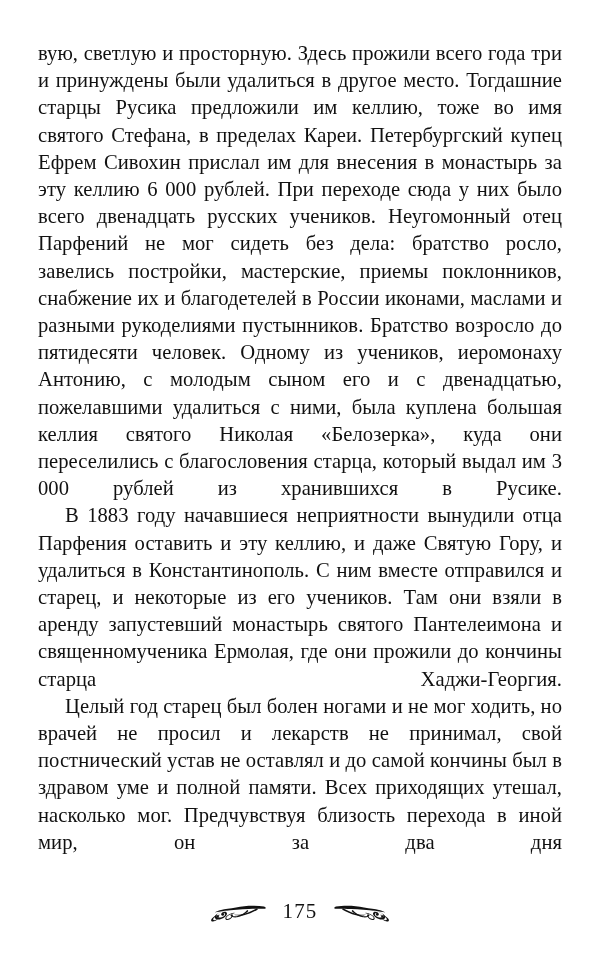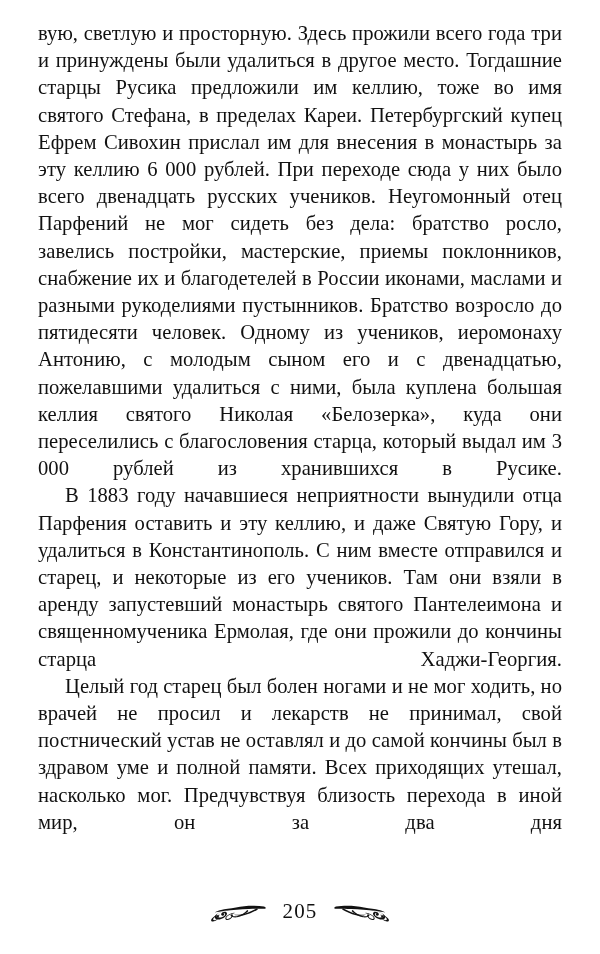--- a/index.html
+++ b/index.html
@@ -12,21 +12,21 @@
     width: 600px;
     height: 954px;
     background: #ffffff;
     overflow: hidden;
     font-family: "Liberation Serif", "DejaVu Serif", serif;
     color: #000000;
   }
   .textblock {
     position: absolute;
     left: 38px;
-    top: 20px;
+    top: 40px;
     width: 524px;
   }
   .para {
     margin: 0;
     text-align: justify;
     text-align-last: left;
     font-size: 20.6px;
     line-height: 27.2px;
     letter-spacing: 0.05px;
     word-spacing: 0px;
@@ -90,21 +90,21 @@
           <path d="M112 13 C96 11, 74 11, 56 15 C44 17, 34 18, 26 20 C20 21.5, 16 23, 14 25 C18 24, 26 22.5, 34 21.5 C48 19.8, 66 18.5, 82 18 C94 17.6, 106 17.4, 114 17.6 C115.3 17.6, 115.8 16.4, 115.2 15.2 C114.7 14.1, 113.6 13.2, 112 13 Z"></path>
           <path d="M96 17.4 C90 20.5, 82 24.5, 74 27 C66 29.5, 58 30.5, 52 29 C56 31.5, 64 32.2, 72 30.4 C82 28.2, 92 23.4, 99 19.4 C100 18.8, 99.6 17.4, 98.4 17.2 C97.7 17.1, 96.8 17.1, 96 17.4 Z"></path>
           <path d="M78 20.5 C74 25, 68 29.5, 61 31.5 C54.5 33.4, 48.5 32.6, 45 29.8 C45.6 33.4, 51 35.6, 58 34.6 C66.5 33.4, 75 28.2, 80 23.2 C81 22.2, 80.4 20.6, 79.2 20.3 C78.8 20.2, 78.4 20.2, 78 20.5 Z"></path>
           <path d="M40 21.5 C33 21.8, 26 23.4, 21 26 C15.5 28.8, 12.5 32.6, 13.6 35.6 C14.6 38.4, 18.6 39.6, 23.4 38.8 C28.8 37.9, 34 34.8, 36.6 31 C38.6 28.1, 38.4 25.4, 36.2 24 C34.4 22.9, 31.6 23.1, 29.4 24.4 C27 25.8, 25.8 28, 26.6 29.8 C27.3 31.4, 29.2 31.9, 30.8 31.1 C32.2 30.4, 32.8 28.9, 32.2 27.8 C31.8 27, 30.9 26.7, 30.2 27.1 C31.4 26.2, 33 26.2, 33.8 27.1 C34.8 28.2, 34.4 30.1, 32.8 31.6 C30.6 33.7, 26.8 35, 23.2 35.2 C19.8 35.4, 17.4 34.4, 17 32.6 C16.4 30, 19 26.8, 23.6 24.8 C28 22.9, 34 21.9, 40 21.9 C41.2 21.9, 41.6 21.5, 41.2 21.5 C40.8 21.5, 40.4 21.5, 40 21.5 Z"></path>
           <path d="M22 29.6 C17.6 30.4, 13.6 32.2, 10.6 34.4 C7 37, 5.4 40, 6.6 41.8 C7.8 43.6, 11.4 43.4, 15 41.6 C18.8 39.7, 21.6 36.4, 21.8 33.6 C21.9 32.1, 21.2 31.2, 20 31.2 C18.6 31.2, 17.4 32.2, 17.2 33.4 C17 34.5, 17.8 35.3, 18.9 35.2 C19.7 35.1, 20.3 34.5, 20.3 33.8 C20.7 35.6, 19.2 37.8, 16.6 39.2 C14 40.6, 11.4 40.7, 10.6 39.6 C9.7 38.3, 11 36, 13.8 34.1 C16.4 32.3, 19.8 31, 23 30.6 C23.6 30.5, 23.4 29.5, 22 29.6 Z"></path>
           <path d="M52 25.4 C46 26.4, 40.6 28.8, 37.4 31.8 C34.6 34.4, 33.8 37.2, 35.4 38.8 C37 40.4, 40.6 40.2, 44 38.4 C47.6 36.5, 50 33.2, 49.8 30.6 C49.7 29.2, 48.8 28.4, 47.6 28.6 C46.3 28.8, 45.4 29.9, 45.5 31 C45.6 31.9, 46.3 32.4, 47.1 32.2 C46.9 34, 45 36.1, 42.4 37.2 C39.9 38.3, 37.6 38.1, 36.9 36.9 C36.1 35.5, 37.4 33.2, 40 31.4 C43.2 29.2, 48 27.5, 52.6 26.6 C53.4 26.4, 53.2 25.2, 52 25.4 Z"></path>
         </g>
       </svg>
     </span>
 
-    <span class="page-number">205</span>
+    <span class="page-number">175</span>
 
     <span class="ornament flip">
       <svg viewBox="0 0 116 44" xmlns="http://www.w3.org/2000/svg">
         <g fill="#111111">
           <path d="M112 13 C96 11, 74 11, 56 15 C44 17, 34 18, 26 20 C20 21.5, 16 23, 14 25 C18 24, 26 22.5, 34 21.5 C48 19.8, 66 18.5, 82 18 C94 17.6, 106 17.4, 114 17.6 C115.3 17.6, 115.8 16.4, 115.2 15.2 C114.7 14.1, 113.6 13.2, 112 13 Z"></path>
           <path d="M96 17.4 C90 20.5, 82 24.5, 74 27 C66 29.5, 58 30.5, 52 29 C56 31.5, 64 32.2, 72 30.4 C82 28.2, 92 23.4, 99 19.4 C100 18.8, 99.6 17.4, 98.4 17.2 C97.7 17.1, 96.8 17.1, 96 17.4 Z"></path>
           <path d="M78 20.5 C74 25, 68 29.5, 61 31.5 C54.5 33.4, 48.5 32.6, 45 29.8 C45.6 33.4, 51 35.6, 58 34.6 C66.5 33.4, 75 28.2, 80 23.2 C81 22.2, 80.4 20.6, 79.2 20.3 C78.8 20.2, 78.4 20.2, 78 20.5 Z"></path>
           <path d="M40 21.5 C33 21.8, 26 23.4, 21 26 C15.5 28.8, 12.5 32.6, 13.6 35.6 C14.6 38.4, 18.6 39.6, 23.4 38.8 C28.8 37.9, 34 34.8, 36.6 31 C38.6 28.1, 38.4 25.4, 36.2 24 C34.4 22.9, 31.6 23.1, 29.4 24.4 C27 25.8, 25.8 28, 26.6 29.8 C27.3 31.4, 29.2 31.9, 30.8 31.1 C32.2 30.4, 32.8 28.9, 32.2 27.8 C31.8 27, 30.9 26.7, 30.2 27.1 C31.4 26.2, 33 26.2, 33.8 27.1 C34.8 28.2, 34.4 30.1, 32.8 31.6 C30.6 33.7, 26.8 35, 23.2 35.2 C19.8 35.4, 17.4 34.4, 17 32.6 C16.4 30, 19 26.8, 23.6 24.8 C28 22.9, 34 21.9, 40 21.9 C41.2 21.9, 41.6 21.5, 41.2 21.5 C40.8 21.5, 40.4 21.5, 40 21.5 Z"></path>
           <path d="M22 29.6 C17.6 30.4, 13.6 32.2, 10.6 34.4 C7 37, 5.4 40, 6.6 41.8 C7.8 43.6, 11.4 43.4, 15 41.6 C18.8 39.7, 21.6 36.4, 21.8 33.6 C21.9 32.1, 21.2 31.2, 20 31.2 C18.6 31.2, 17.4 32.2, 17.2 33.4 C17 34.5, 17.8 35.3, 18.9 35.2 C19.7 35.1, 20.3 34.5, 20.3 33.8 C20.7 35.6, 19.2 37.8, 16.6 39.2 C14 40.6, 11.4 40.7, 10.6 39.6 C9.7 38.3, 11 36, 13.8 34.1 C16.4 32.3, 19.8 31, 23 30.6 C23.6 30.5, 23.4 29.5, 22 29.6 Z"></path>
           <path d="M52 25.4 C46 26.4, 40.6 28.8, 37.4 31.8 C34.6 34.4, 33.8 37.2, 35.4 38.8 C37 40.4, 40.6 40.2, 44 38.4 C47.6 36.5, 50 33.2, 49.8 30.6 C49.7 29.2, 48.8 28.4, 47.6 28.6 C46.3 28.8, 45.4 29.9, 45.5 31 C45.6 31.9, 46.3 32.4, 47.1 32.2 C46.9 34, 45 36.1, 42.4 37.2 C39.9 38.3, 37.6 38.1, 36.9 36.9 C36.1 35.5, 37.4 33.2, 40 31.4 C43.2 29.2, 48 27.5, 52.6 26.6 C53.4 26.4, 53.2 25.2, 52 25.4 Z"></path>

